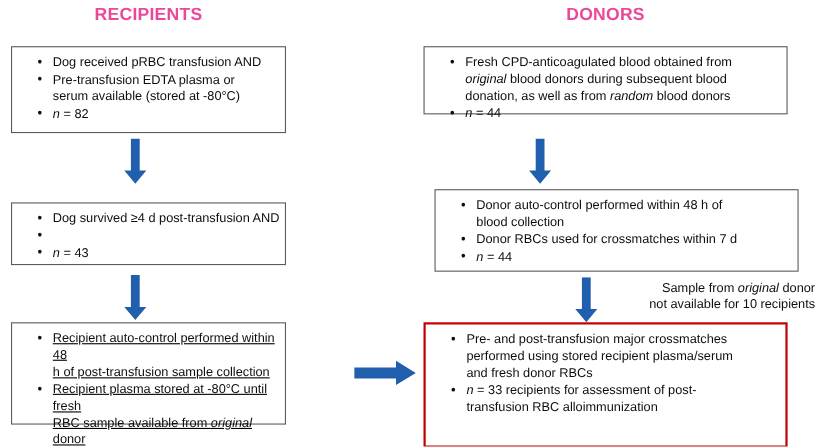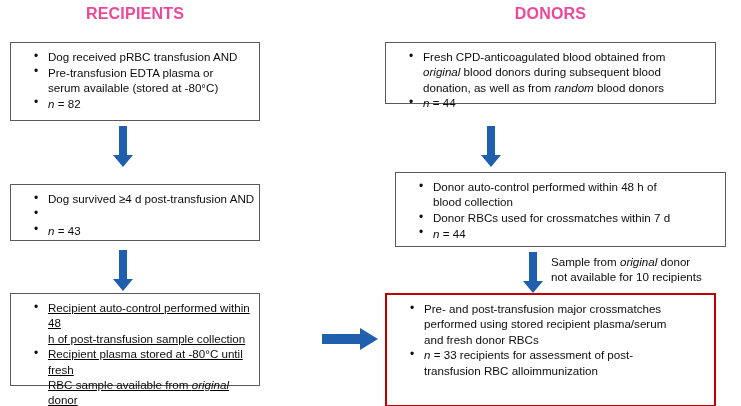--- a/index.html
+++ b/index.html
@@ -103,20 +103,21 @@
 
   
   #annotation {
     position: absolute;
     left: 551px;
     top: 254px;
     width: 190px;
     font-size: 11.6px;
     line-height: 15.3px;
     color: #0d0d0d;
+    text-align: right;
   }
   #annotation i { font-style: italic; }
 </style>
 </head>
 <body>
 
 <div class="stage">
 
   <div class="col-header" id="header-recipients">RECIPIENTS</div>
   <div class="col-header" id="header-donors">DONORS</div>

